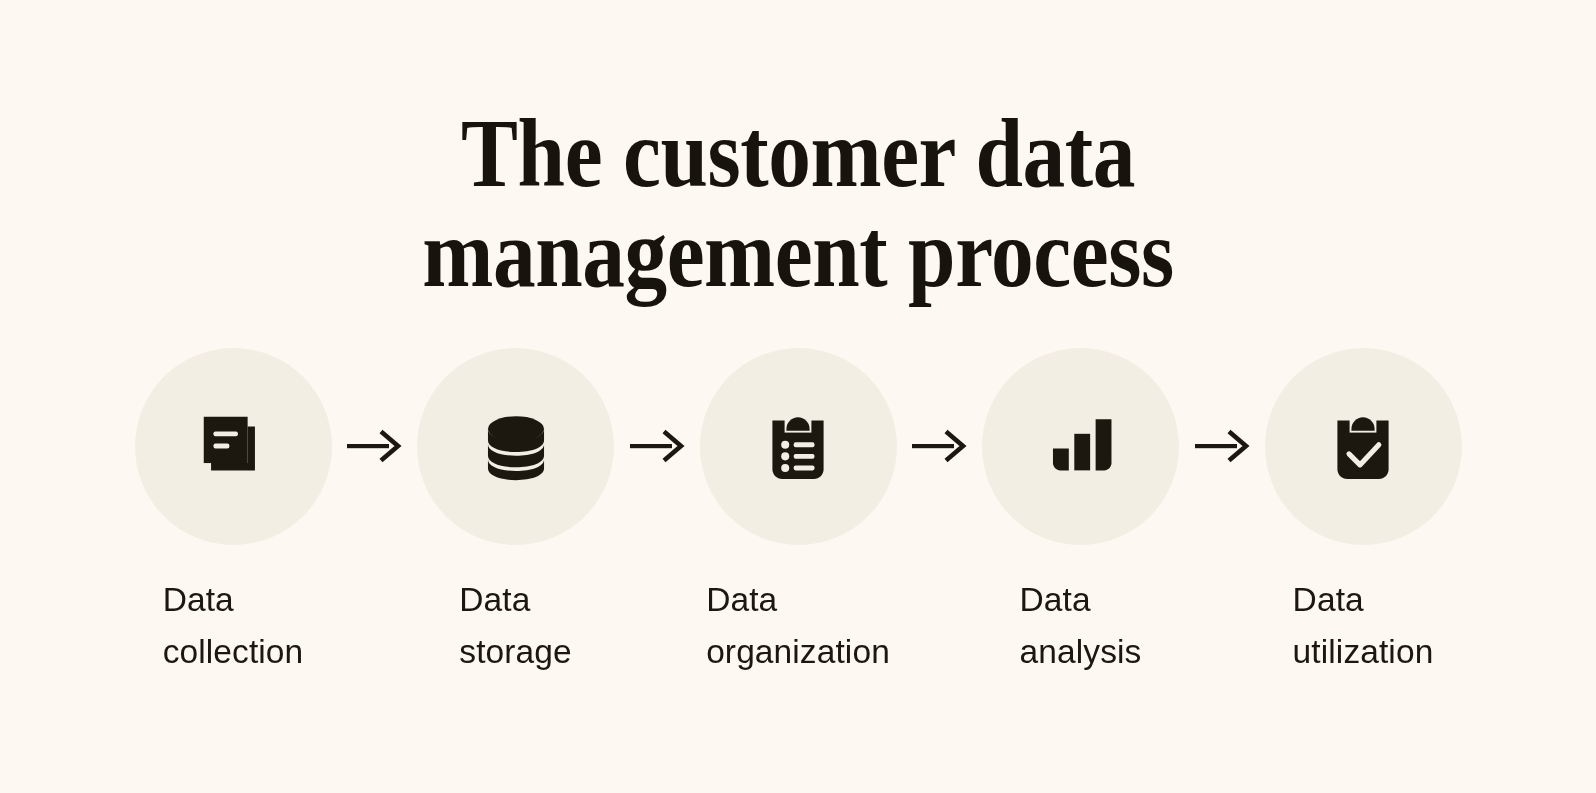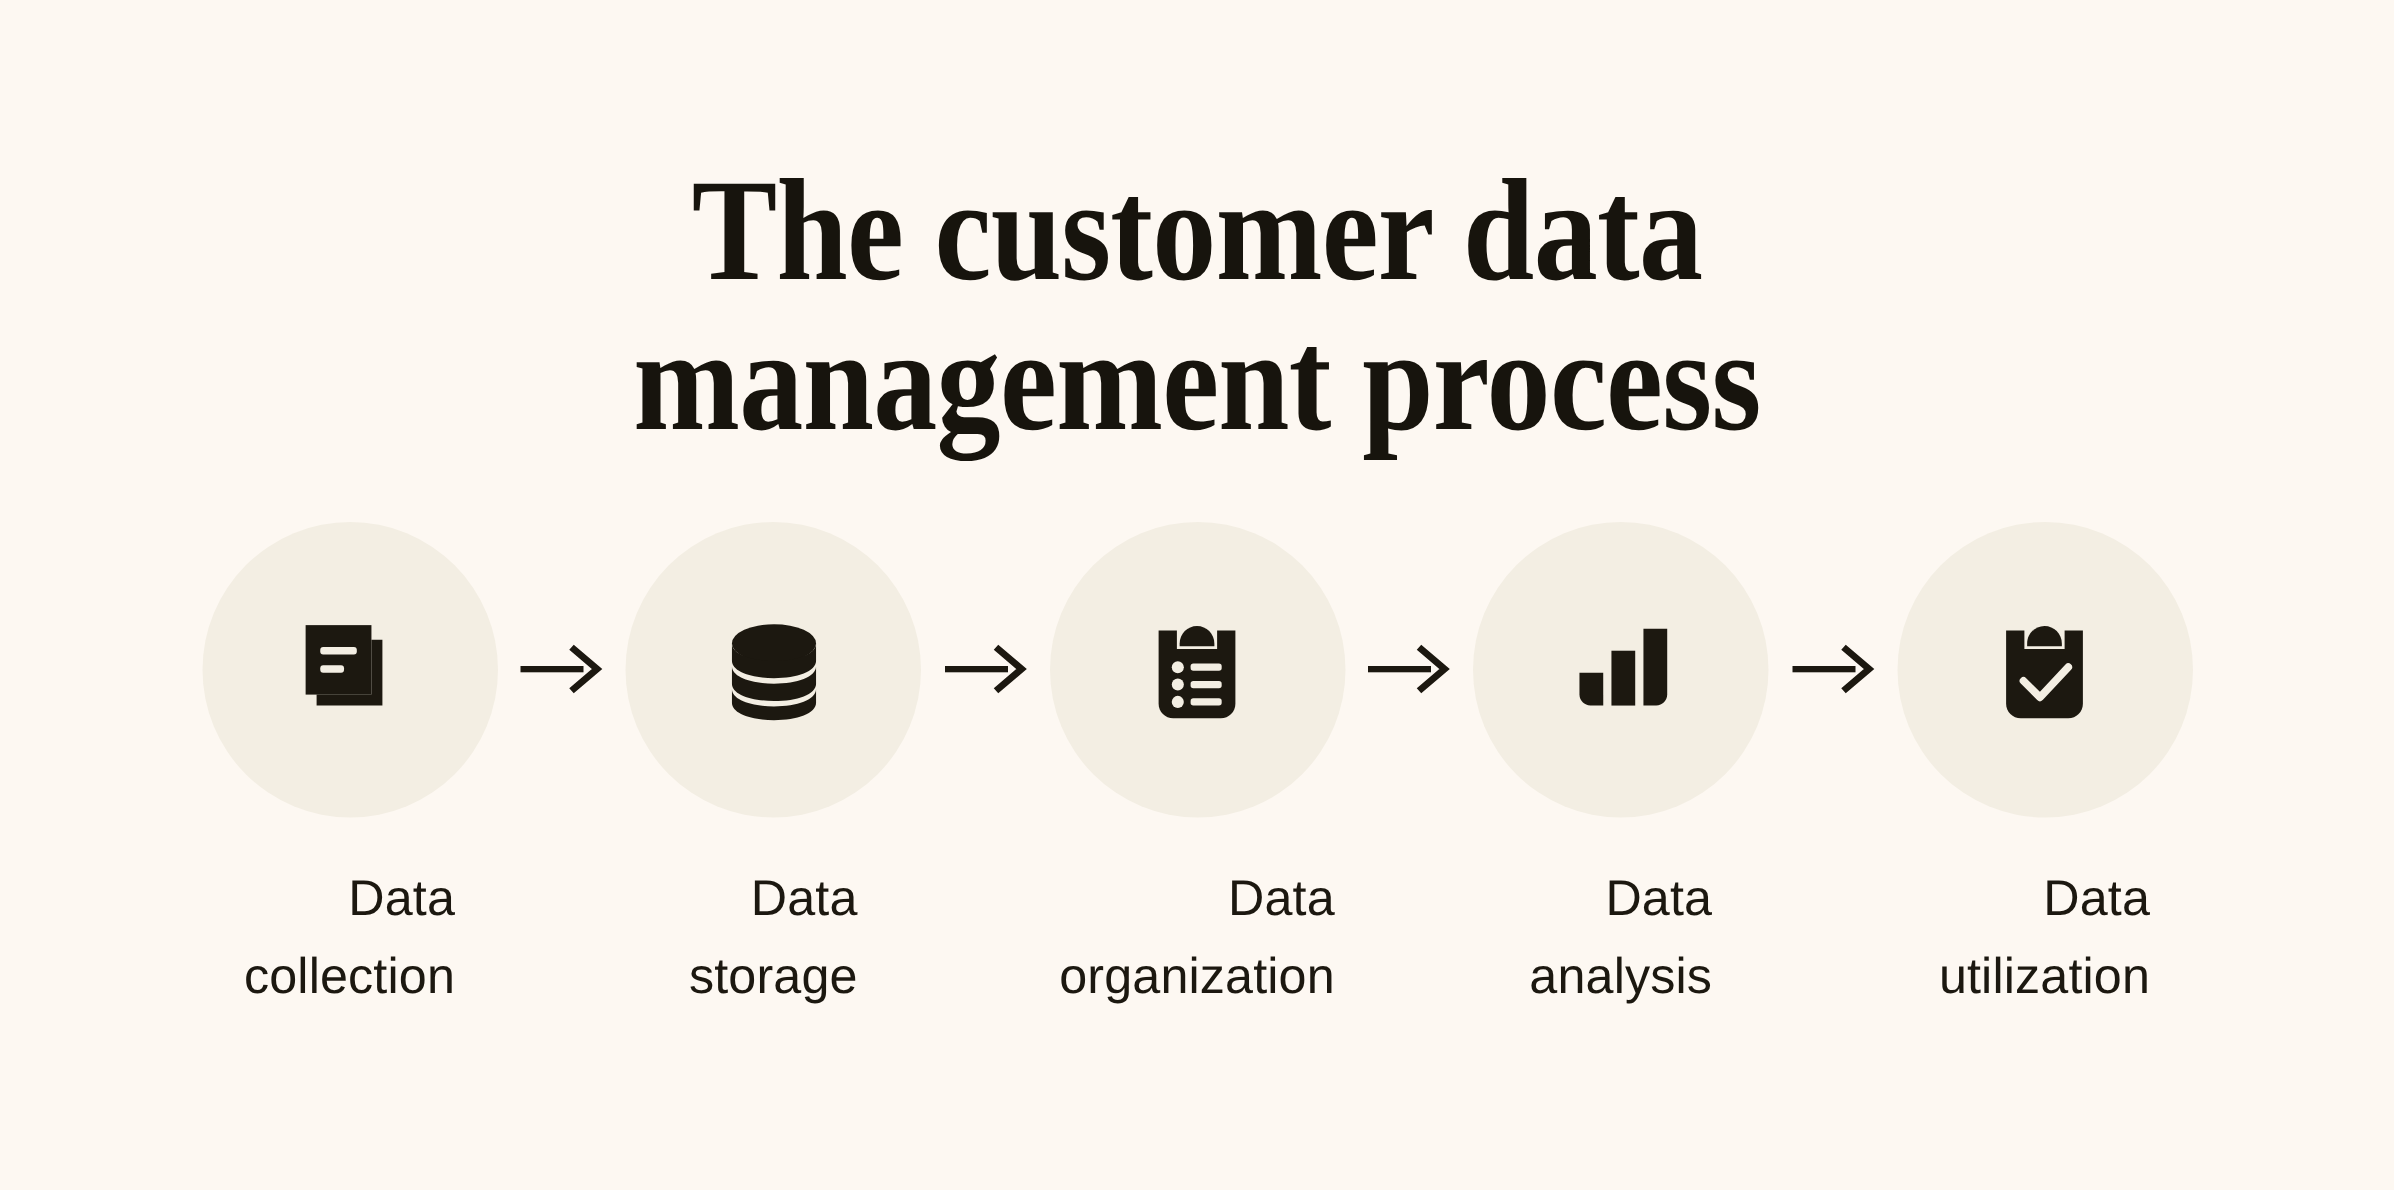--- a/index.html
+++ b/index.html
@@ -80,21 +80,21 @@
     height: 78px;
     display: block;
   }
 
   .step-label {
     margin-top: 29px;
     font-size: 33.5px;
     line-height: 1.56;
     font-weight: 400;
     letter-spacing: 0.1px;
-    text-align: right;
+    text-align: left;
     color: #1C1810;
     white-space: pre-line;
   }
 
   
   .arrow {
     flex: 0 0 auto;
     width: 66px;
     height: 197px;
     display: flex;

